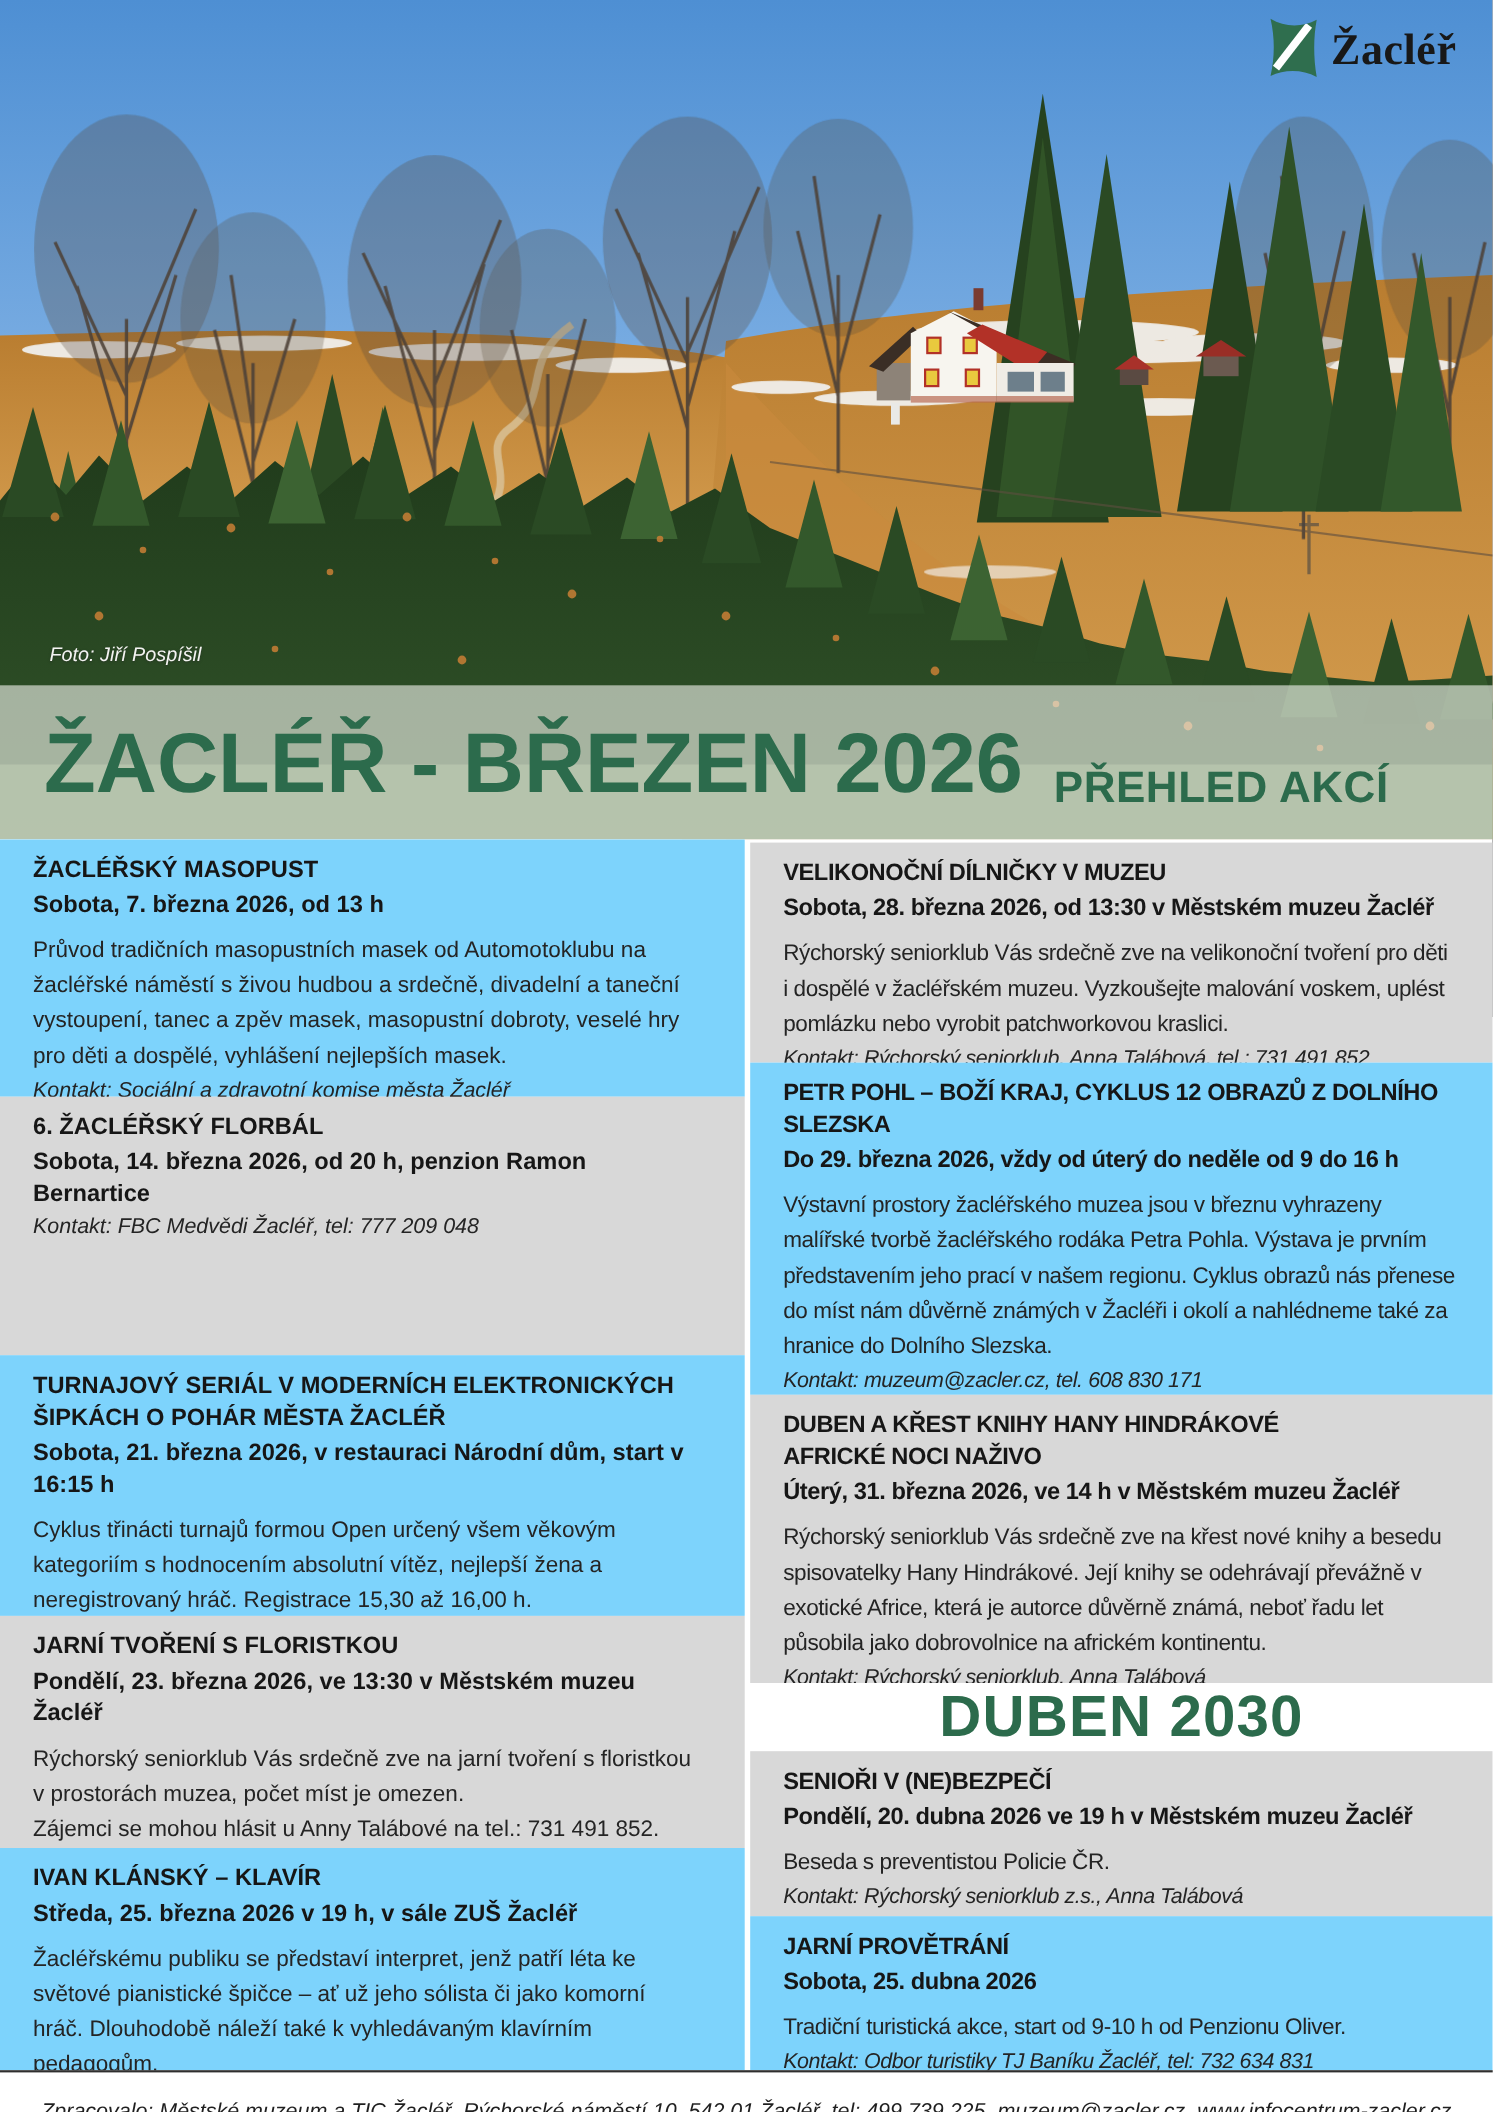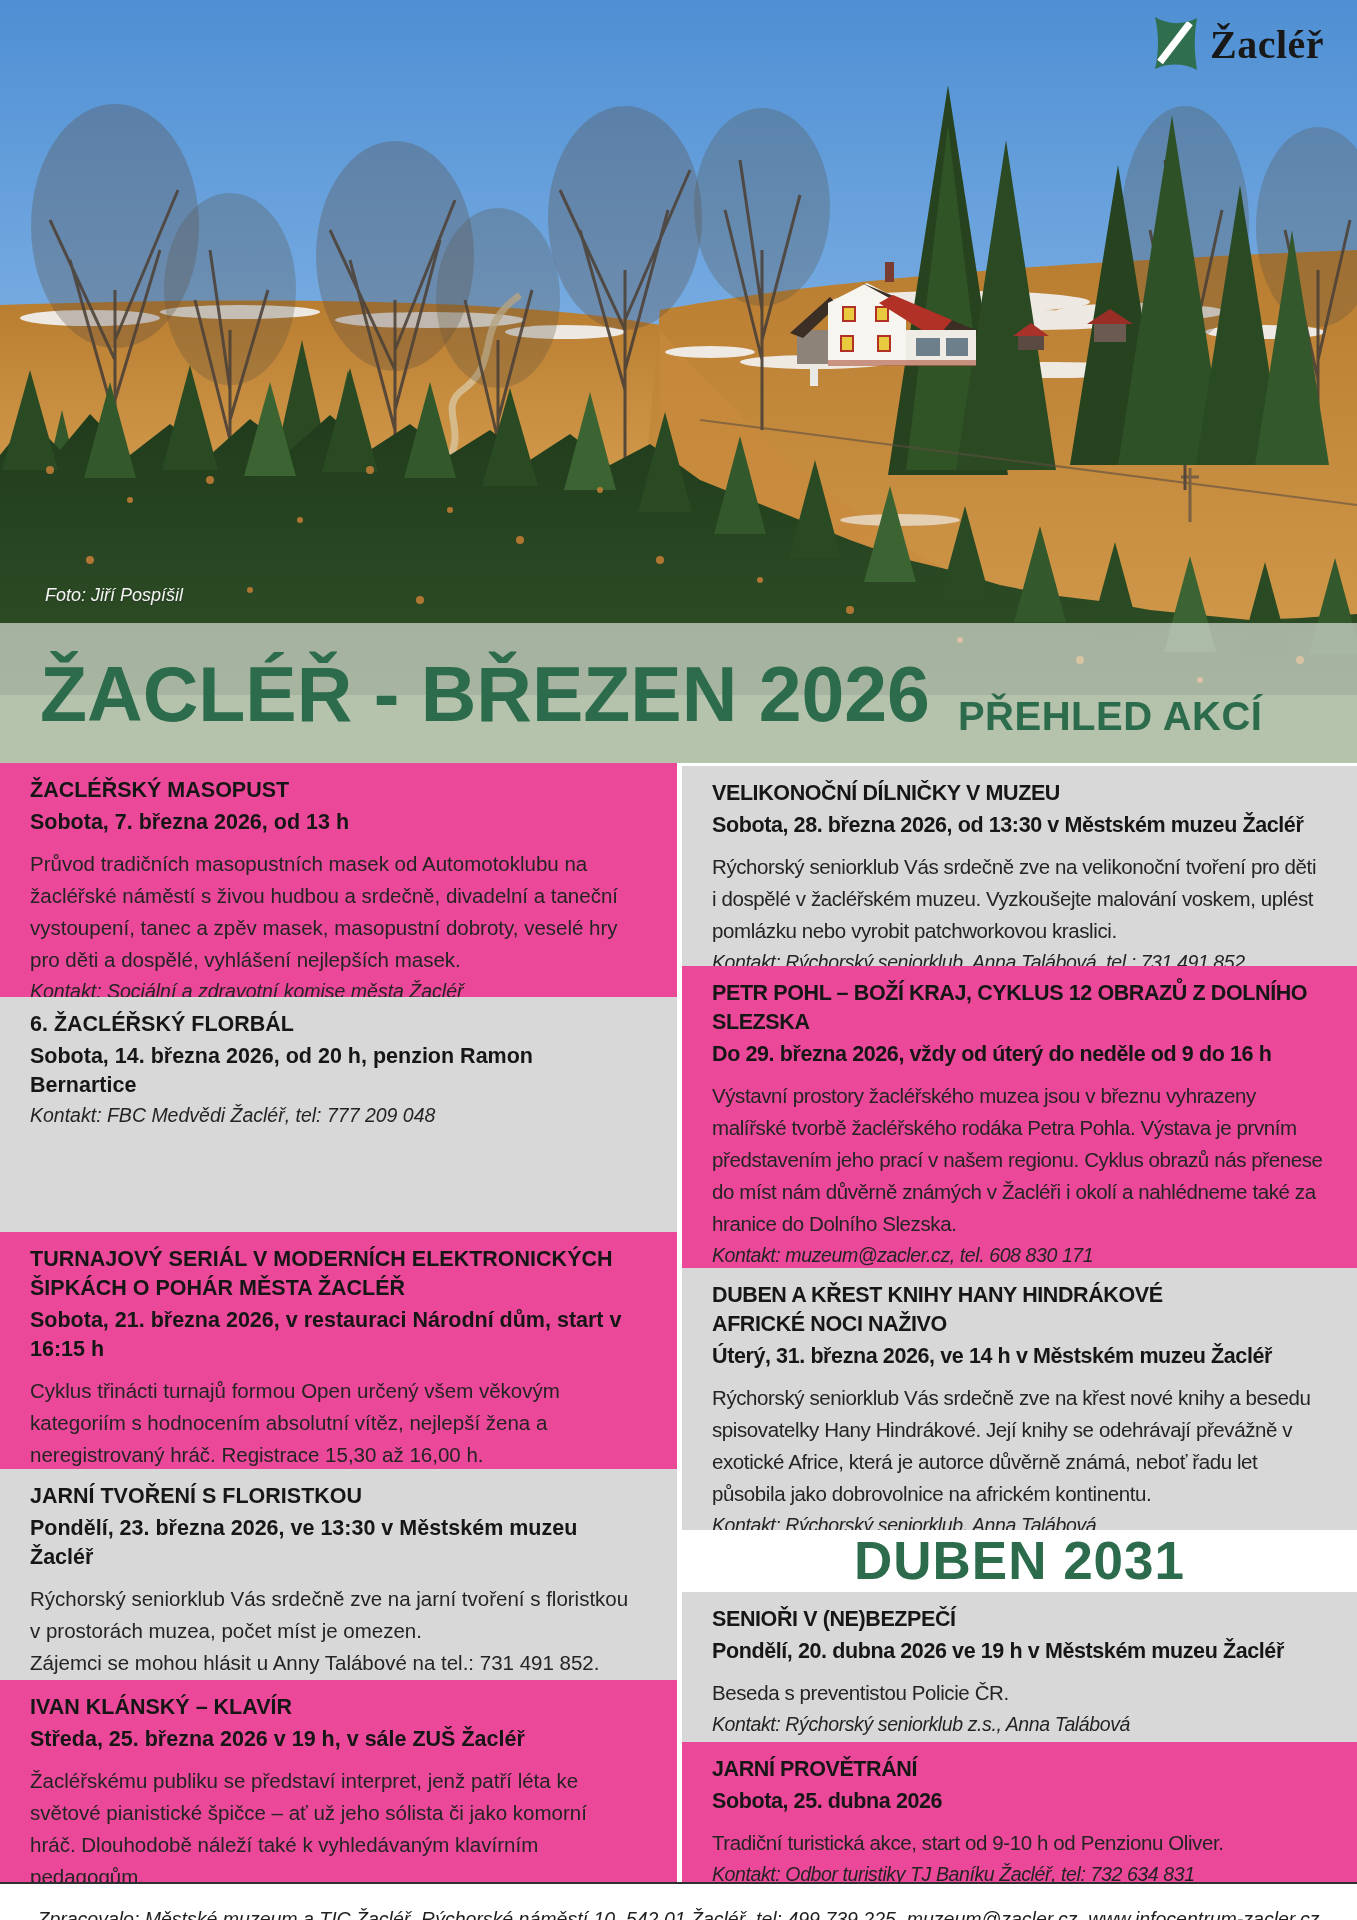--- a/index.html
+++ b/index.html
@@ -19,21 +19,21 @@
               background:rgba(240,242,236,.62);}
   .title-inner{position:absolute;left:40px;bottom:24px;display:flex;align-items:flex-end;gap:28px;white-space:nowrap;}
   .main-title{font-size:77px;font-weight:bold;color:#2c6b4c;letter-spacing:0;}
   .sub-title{font-size:40px;font-weight:bold;color:#2c6b4c;letter-spacing:.5px;}
 
   
   .columns{position:absolute;top:763px;left:0;width:1357px;height:1119px;display:flex;gap:5px;overflow:hidden;}
   .col{display:flex;flex-direction:column;}
   .col-left{width:677px;}
   .col-right{width:675px;}
-  .event{box-sizing:border-box;padding:13px 46px 0 30px;background:#ec4899;}
+  .event{box-sizing:border-box;padding:13px 46px 0 30px;background:#7dd3fc;}
   .event.gray{background:#d8d8d8;}
   .col-right .event{padding:13px 34px 0 30px;letter-spacing:-0.4px;}
   .col-right .event:first-child{margin-top:3px;}
   .event h3{margin:0;font-size:21.5px;line-height:29px;font-weight:bold;color:#161616;}
   .event .date{margin:3px 0 0 0;font-size:21.5px;line-height:29px;font-weight:bold;color:#161616;}
   .event .body{margin:11px 0 0 0;font-size:20.5px;line-height:32px;color:#242424;}
   .event .body2{margin:0;font-size:20.5px;line-height:32px;color:#242424;}
   .event .kontakt{margin:0;font-size:19.5px;line-height:31px;font-style:italic;color:#242424;}
   .mh-l0{min-height:234px;} .mh-l1{min-height:235px;} .mh-l2{min-height:237px;}
   .mh-l3{min-height:211px;} .mh-l4{min-height:202px;}
@@ -282,21 +282,21 @@
         <p class="body">Výstavní prostory žacléřského muzea jsou v březnu vyhrazeny malířské tvorbě žacléřského rodáka Petra Pohla. Výstava je prvním představením jeho prací v našem regionu. Cyklus obrazů nás přenese do míst nám důvěrně známých v Žacléři i okolí a nahlédneme také za hranice do Dolního Slezska.</p>
         <p class="kontakt">Kontakt: muzeum@zacler.cz, tel. 608 830 171</p>
       </section>
       <section class="event gray mh-r2">
         <h3>DUBEN A KŘEST KNIHY HANY HINDRÁKOVÉ</h3>
         <h3>AFRICKÉ NOCI NAŽIVO</h3>
         <p class="date">Úterý, 31. března 2026, ve 14 h v Městském muzeu Žacléř</p>
         <p class="body">Rýchorský seniorklub Vás srdečně zve na křest nové knihy a besedu spisovatelky Hany Hindrákové. Její knihy se odehrávají převážně v exotické Africe, která je autorce důvěrně známá, neboť řadu let působila jako dobrovolnice na africkém kontinentu.</p>
         <p class="kontakt">Kontakt: Rýchorský seniorklub, Anna Talábová</p>
       </section>
-      <div class="month-heading">DUBEN  2031</div>
+      <div class="month-heading">DUBEN  2030</div>
       <section class="event gray mh-r3">
         <h3>SENIOŘI V (NE)BEZPEČÍ</h3>
         <p class="date">Pondělí, 20. dubna 2026 ve 19 h v Městském muzeu Žacléř</p>
         <p class="body">Beseda s preventistou Policie ČR.</p>
         <p class="kontakt">Kontakt: Rýchorský seniorklub z.s., Anna Talábová</p>
       </section>
       <section class="event mh-r4">
         <h3>JARNÍ PROVĚTRÁNÍ</h3>
         <p class="date">Sobota, 25. dubna 2026</p>
         <p class="body">Tradiční turistická akce, start od 9-10 h od Penzionu Oliver.</p>

